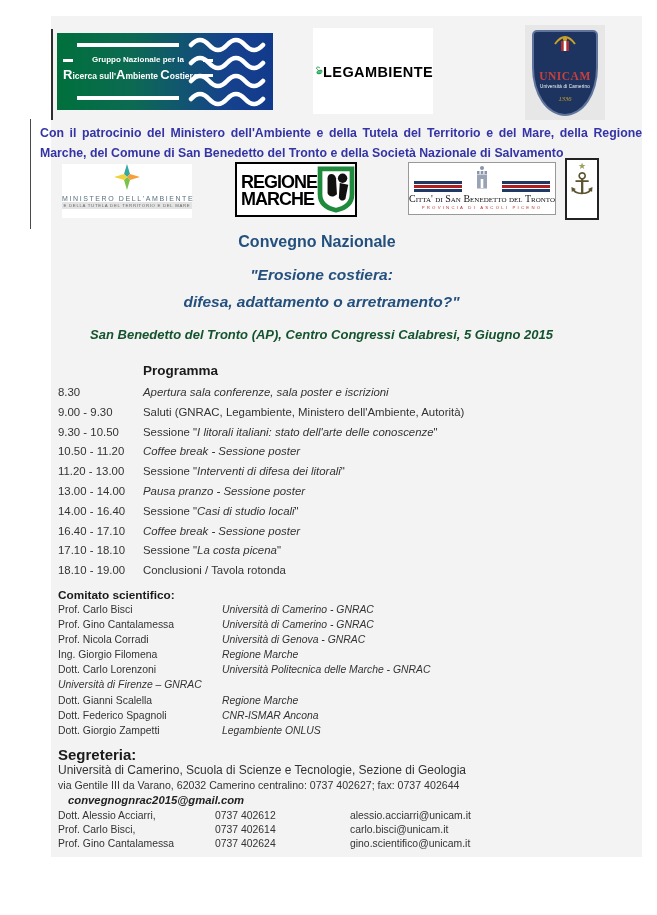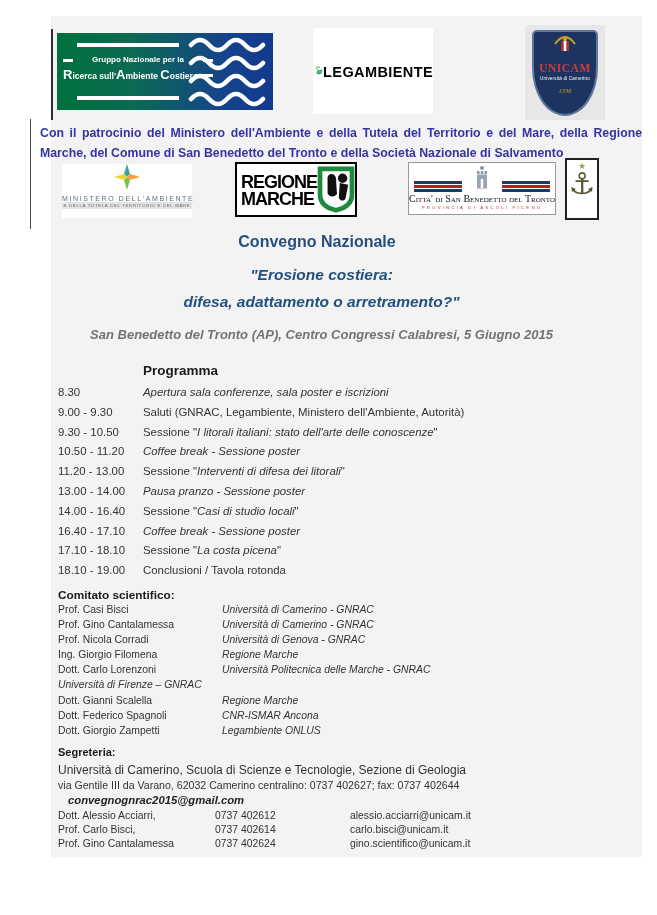--- a/index.html
+++ b/index.html
@@ -25,21 +25,21 @@
 
   .lega { position:absolute; left:313px; top:28px; width:120px; height:86px; background:#fff;
           display:flex; flex-direction:row; align-items:center; justify-content:flex-start; }
   .lega-label { font-size:14.5px; font-weight:800; letter-spacing:0.4px; color:#000; margin-top:1px; white-space:nowrap; }
 
   .unicam-box { position:absolute; left:525px; top:25px; width:80px; height:95px; background:#e7e7e7;
                 display:flex; align-items:center; justify-content:center; }
   .unicam-shield { width:66px; height:86px; background:#1d3461; border:2px solid #61759c;
                    border-radius:5px 5px 33px 33px / 5px 5px 48px 48px;
                    text-align:center; padding-top:4px; }
-  .unicam-name { font-family:"Liberation Serif", serif; font-size:11.5px; font-weight:bold; color:#c8403c; letter-spacing:0.5px; margin-top:5px; }
+  .unicam-name { font-family:"Liberation Serif", serif; font-size:11.5px; font-weight:bold; color:#c8403c; letter-spacing:0.5px; margin-top:13px; }
   .unicam-sub { font-size:4.5px; color:#fff; margin-top:2px; letter-spacing:0.2px; }
   .unicam-year { font-family:"Liberation Serif", serif; font-style:italic; font-size:6.5px; color:#c9a227; margin-top:6px; }
 
   
   .patronage { position:absolute; left:40px; top:124px; width:602px; text-align:justify;
                font-size:12.3px; font-weight:bold; line-height:19.5px; color:#3434a6; }
 
   
   .min-box { position:absolute; left:62px; top:164px; width:130px; height:54px; background:#fff; text-align:center; }
   .min-l1 { font-size:7px; letter-spacing:1.6px; color:#56707c; margin-top:1px; white-space:nowrap; }
@@ -67,39 +67,39 @@
   .anchor-star { font-size:9px; color:#9aa05a; display:block; }
   .anchor-glyph { font-family:"DejaVu Sans", sans-serif; font-size:30px; color:#5a5430; display:block; margin-top:-2px; }
 
   
   .t-conv  { position:absolute; left:0; right:23px; top:233px; text-align:center;
              font-size:16px; font-weight:bold; color:#24507e; }
   .t-quote { position:absolute; left:0; right:14px; text-align:center;
              font-size:15.5px; font-weight:bold; font-style:italic; color:#24507e; }
   .t-q1 { top:266px; } .t-q2 { top:293px; }
   .t-venue { position:absolute; left:0; right:14px; top:327px; text-align:center;
-             font-size:13px; font-weight:bold; font-style:italic; color:#737373; }
+             font-size:13px; font-weight:bold; font-style:italic; color:#14532d; }
 
   
   .prog-head { position:absolute; left:143px; top:363px; font-size:13.5px; font-weight:bold; color:#1a1a1a; }
   .prog-rows { position:absolute; left:58px; top:386px; width:565px; }
   .prog-row { display:flex; height:19.8px; font-size:11.4px; color:#333; align-items:flex-start; }
   .prog-time { width:85px; flex:0 0 auto; }
   .prog-desc { flex:1; }
   .it { font-style:italic; }
 
   
   .com-head { position:absolute; left:58px; top:588px; font-size:11.8px; font-weight:bold; color:#1a1a1a; }
   .com-rows { position:absolute; left:58px; top:604px; width:565px; }
   .com-row { display:flex; height:15.1px; font-size:10.4px; color:#333; }
   .com-name { width:164px; flex:0 0 auto; }
   .com-aff { font-style:italic; }
 
   
-  .seg-head { position:absolute; left:58px; top:746px; font-size:11px; font-weight:bold; color:#1a1a1a; }
+  .seg-head { position:absolute; left:58px; top:746px; font-size:15px; font-weight:bold; color:#1a1a1a; }
   .seg-l1 { position:absolute; left:58px; top:763px; font-size:12px; color:#333; }
   .seg-l2 { position:absolute; left:58px; top:779px; font-size:10.6px; color:#333; display:flex; }
   .seg-addr { width:200px; flex:0 0 auto; }
   .seg-email { position:absolute; left:68px; top:794px; font-size:11.3px; font-weight:bold; font-style:italic; color:#222; }
   .seg-contacts { position:absolute; left:58px; top:810px; width:565px; }
   .seg-row { display:flex; height:14.2px; font-size:10.4px; color:#333; }
   .seg-name { width:157px; flex:0 0 auto; }
   .seg-phone { width:135px; flex:0 0 auto; }
 </style>
 </head>
@@ -258,21 +258,21 @@
     </div>
     <div class="prog-row">
       <span class="prog-time">18.10 - 19.00</span>
       <span class="prog-desc"><span>Conclusioni / Tavola rotonda</span><span class="it"></span><span></span></span>
     </div>
   </div>
 
   <div class="com-head">Comitato scientifico:</div>
   <div class="com-rows">
     <div class="com-row">
-      <span class="com-name">Prof. Casi Bisci</span>
+      <span class="com-name">Prof. Carlo Bisci</span>
       <span class="com-aff">Università di Camerino - GNRAC</span>
     </div>
     <div class="com-row">
       <span class="com-name">Prof. Gino Cantalamessa</span>
       <span class="com-aff">Università di Camerino - GNRAC</span>
     </div>
     <div class="com-row">
       <span class="com-name">Prof. Nicola Corradi</span>
       <span class="com-aff">Università di Genova - GNRAC</span>
     </div>

